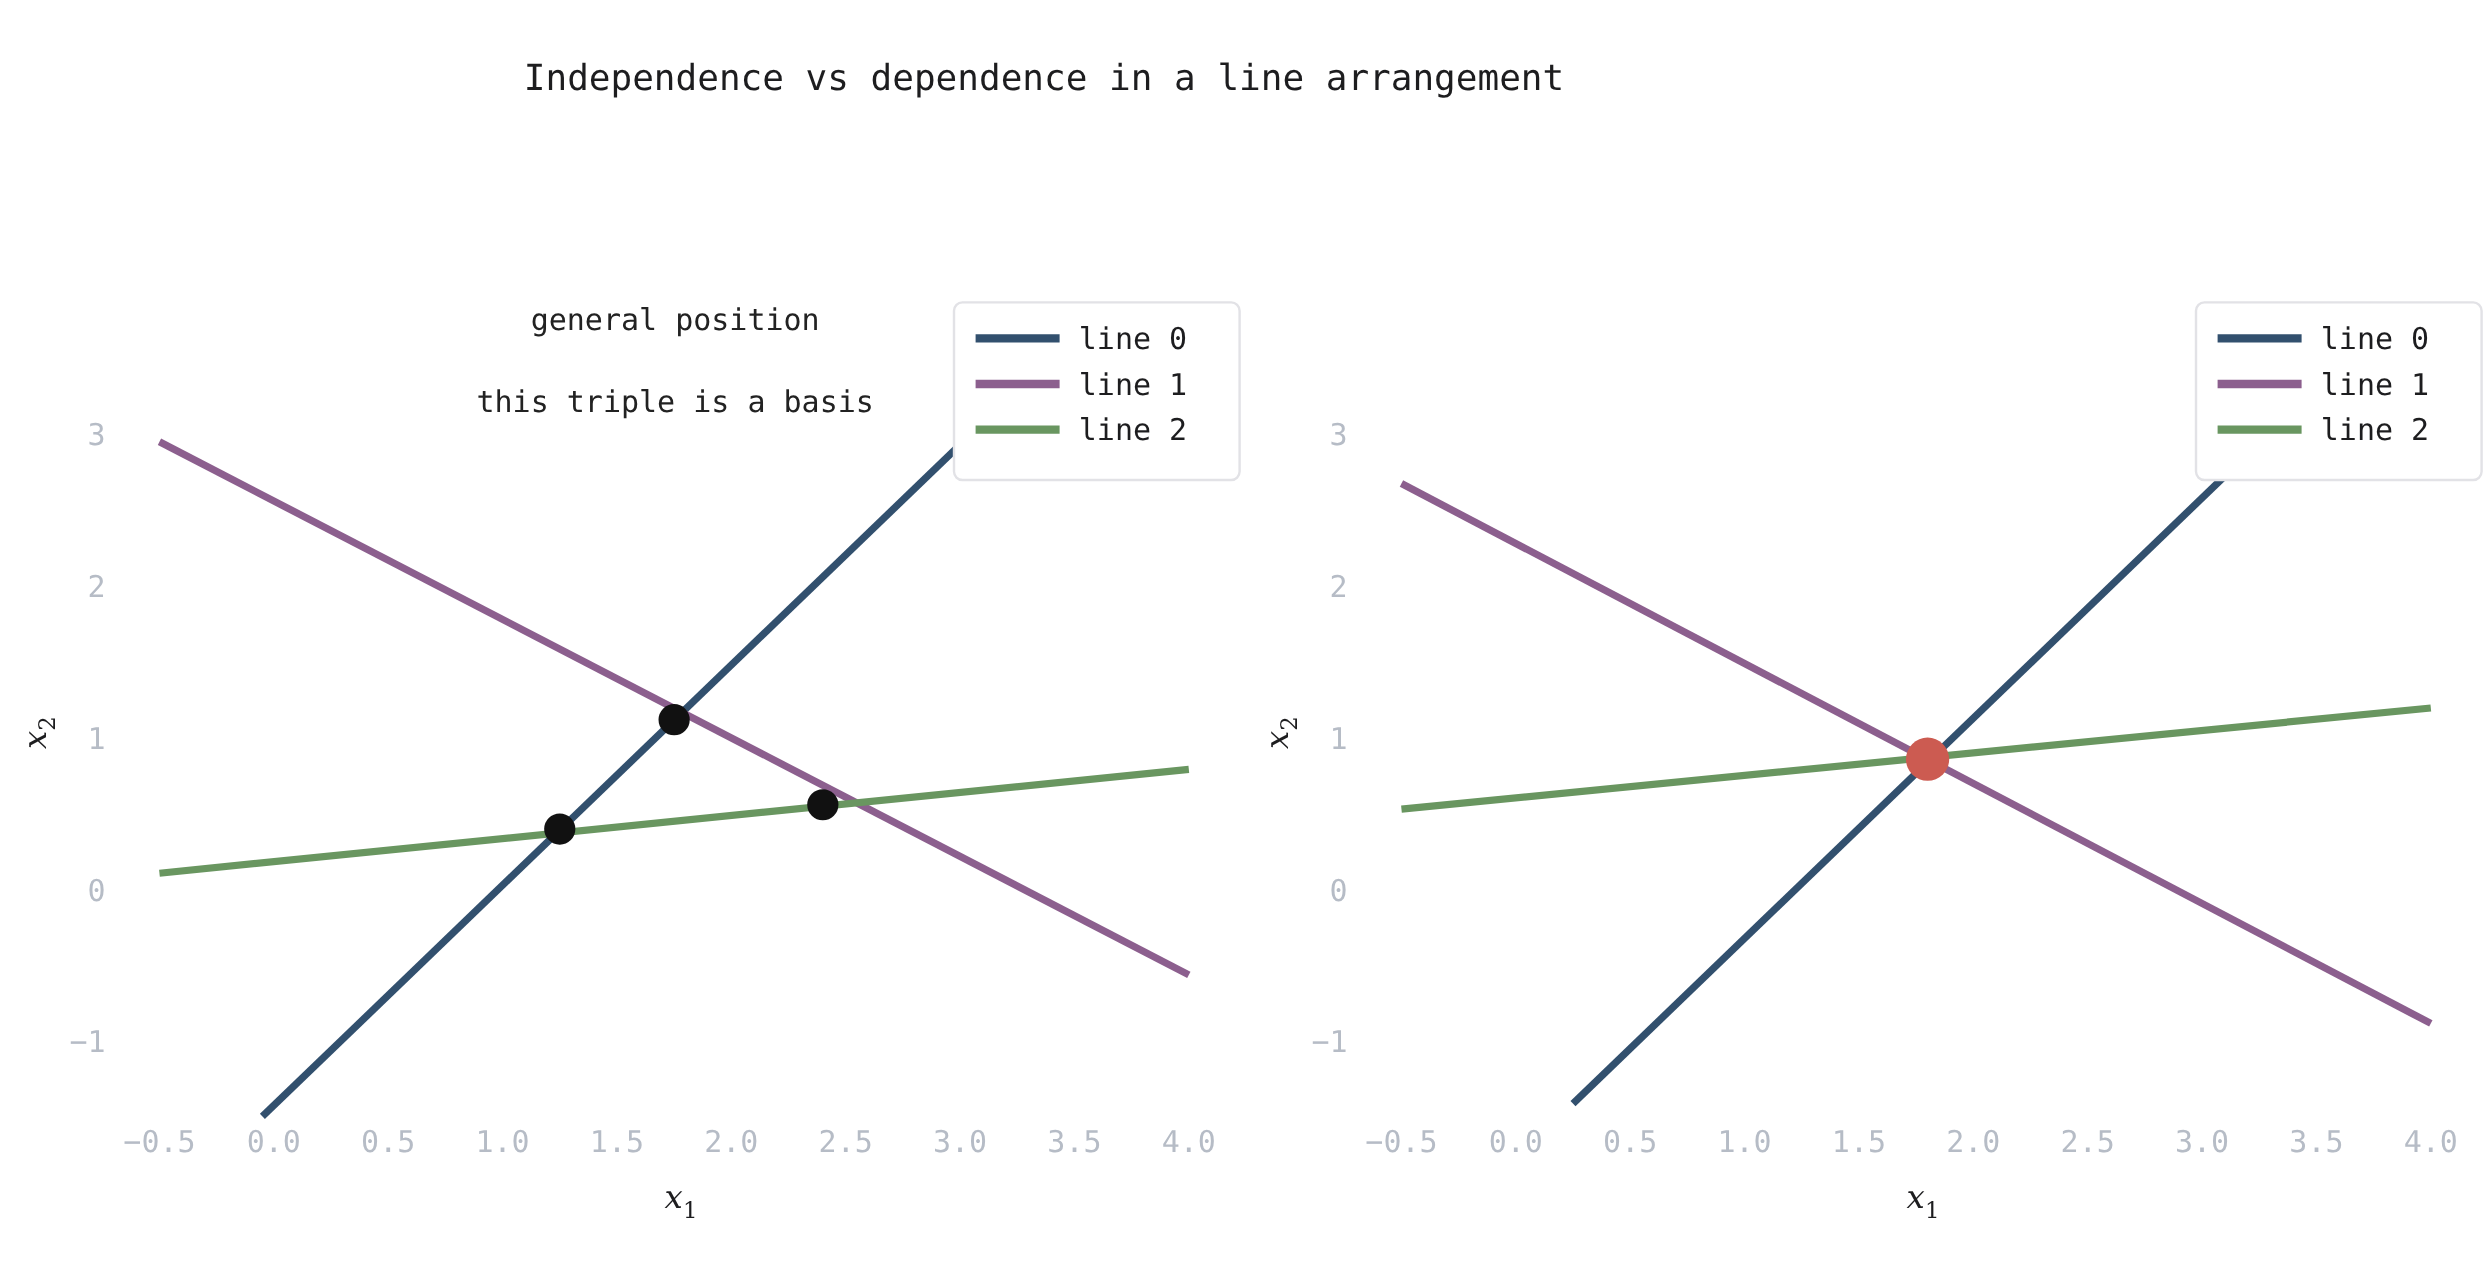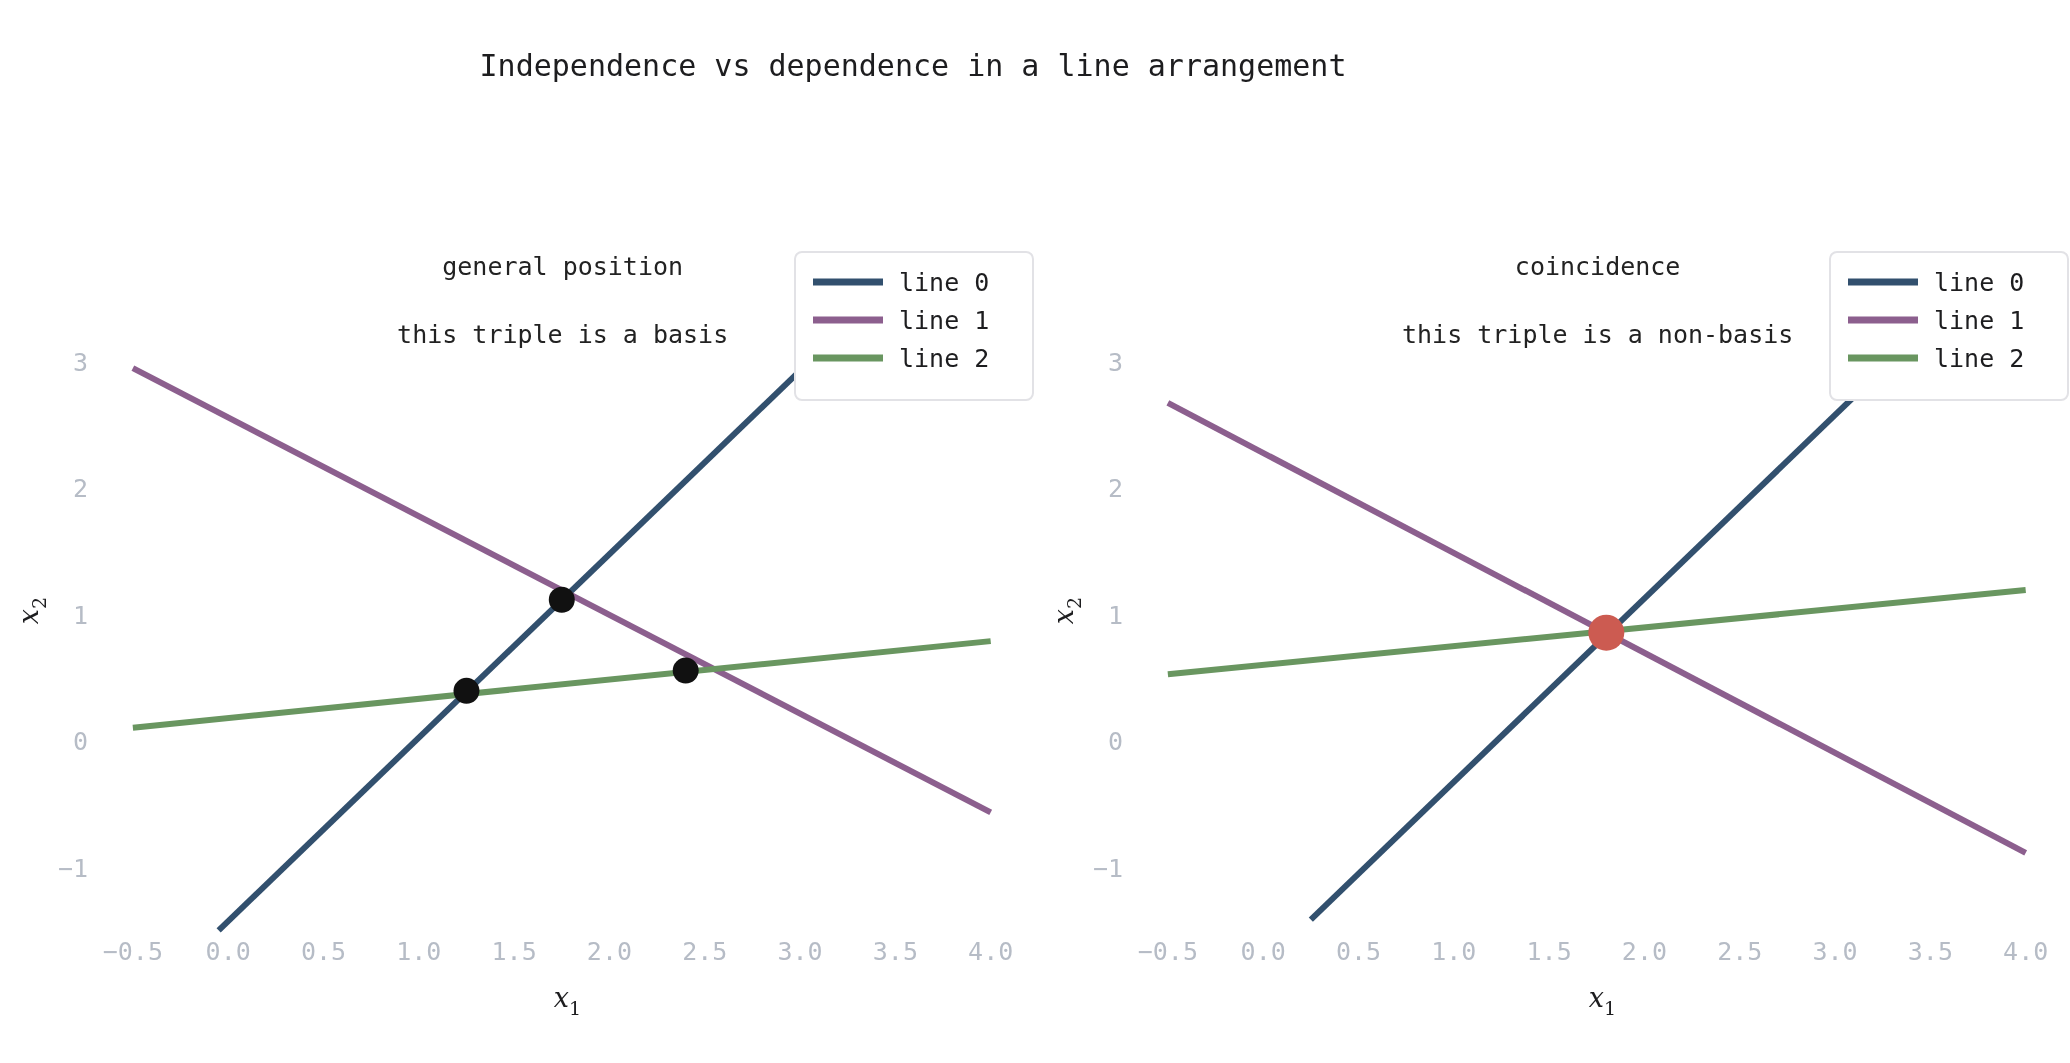--- a/index.html
+++ b/index.html
@@ -23,21 +23,20 @@
     position: absolute;
     top: 48px;
     left: 0;
     width: 1740px;
     text-align: center;
     font-family: "DejaVu Sans Mono", "Liberation Mono", monospace;
     font-size: 30px;
     color: #1d1d1f;
     letter-spacing: 0px;
     white-space: pre;
-    padding-left: 43px;
   }
   .panel {
     position: absolute;
     top: 0;
     height: 1020px;
   }
   .panel-title {
     position: absolute;
     top: 216px;
     width: 100%;
@@ -133,24 +132,20 @@
           <text x="899" y="291" class="legend-text">line 0</text>
           <line x1="813" y1="320" x2="883" y2="320" stroke="#8c5f8e" stroke-width="7"></line>
           <text x="899" y="329" class="legend-text">line 1</text>
           <line x1="813" y1="358" x2="883" y2="358" stroke="#699660" stroke-width="7"></line>
           <text x="899" y="367" class="legend-text">line 2</text>
         </g>
       </svg>
   </div>
 
   <div class="panel" id="panel-1" style="left:1035px; width:1035px;">
-    <div class="panel-title">
-      <span>coincidence</span><br>
-      <span>this triple is a non-basis</span>
-    </div>
     <svg class="plot-svg" id="svg-1" width="1035" height="1063">
         <defs>
           <clipPath id="clip-1">
             <rect x="68" y="216" width="975" height="719"></rect>
           </clipPath>
         </defs>
         <g>
           <text x="132.875" y="960" text-anchor="middle" class="tick-label">−0.5</text>
           <text x="228.1875" y="960" text-anchor="middle" class="tick-label">0.0</text>
           <text x="323.5" y="960" text-anchor="middle" class="tick-label">0.5</text>

